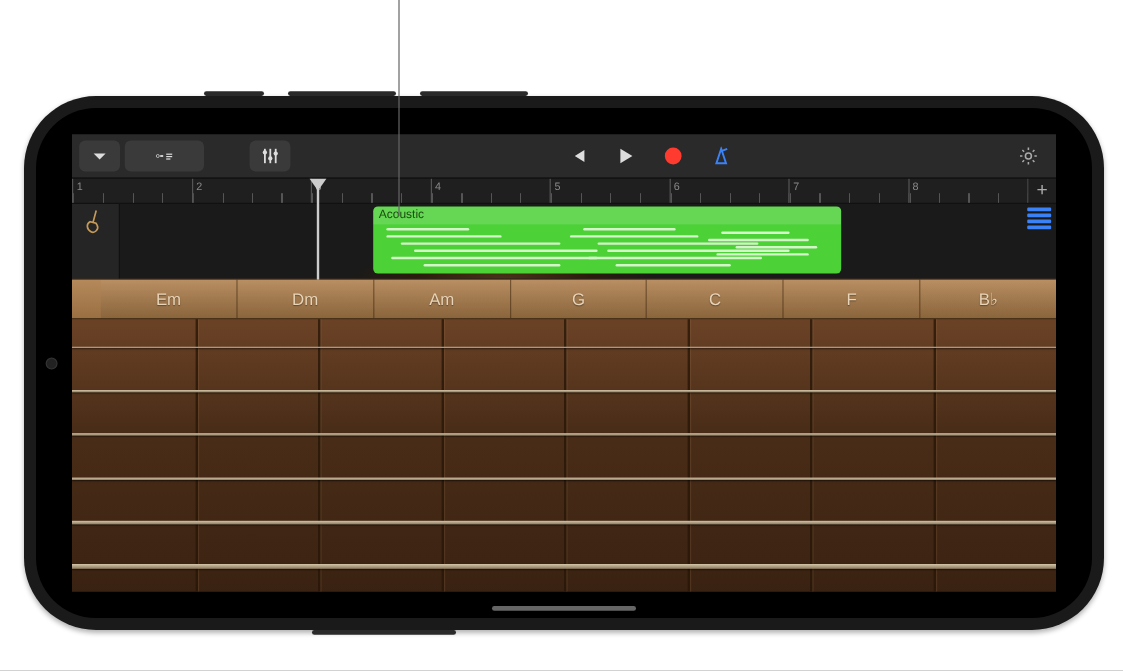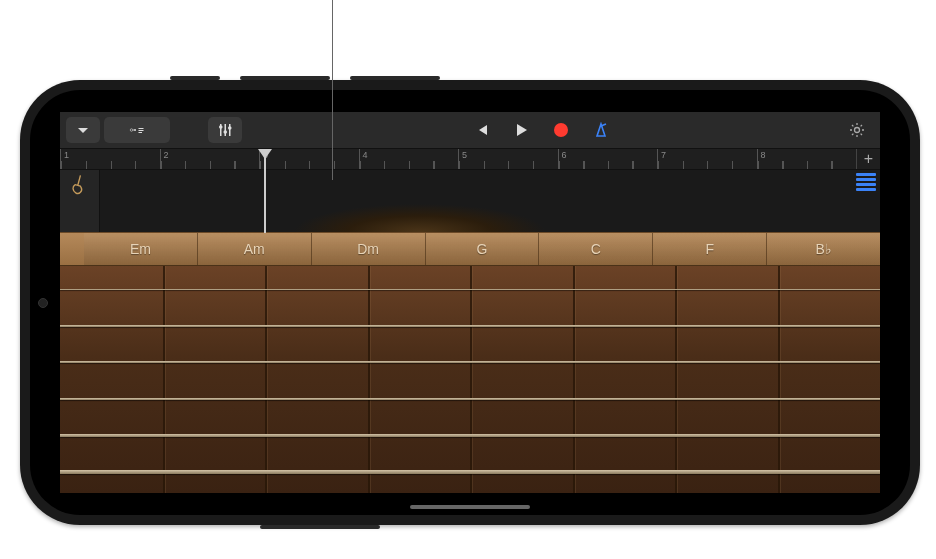--- a/index.html
+++ b/index.html
@@ -418,33 +418,54 @@
 
       <div class="track-area">
         <div class="track-header">
           <span class="track-icon">
             <svg width="22" height="22" viewBox="0 0 24 24">
                 <path d="M20 4 L12 12 M10 10 C6 10 4 14 6 18 C8 22 14 20 14 16 L14 14 Z" stroke="#c49a5a" stroke-width="1.5" fill="none"></path>
               </svg>
           </span>
         </div>
         <div class="track-lane">
+          <div class="region">
+            <div class="region-label">Acoustic</div>
+            <div class="region-wave">
+              <div style="top:2px;left:2%;width:18%"></div>
+              <div style="top:8px;left:2%;width:25%"></div>
+              <div style="top:14px;left:5%;width:35%"></div>
+              <div style="top:20px;left:8%;width:40%"></div>
+              <div style="top:26px;left:3%;width:45%"></div>
+              <div style="top:32px;left:10%;width:30%"></div>
+              <div style="top:2px;left:45%;width:20%"></div>
+              <div style="top:8px;left:42%;width:28%"></div>
+              <div style="top:14px;left:48%;width:35%"></div>
+              <div style="top:20px;left:50%;width:40%"></div>
+              <div style="top:26px;left:46%;width:38%"></div>
+              <div style="top:32px;left:52%;width:25%"></div>
+              <div style="top:5px;left:75%;width:15%"></div>
+              <div style="top:11px;left:72%;width:22%"></div>
+              <div style="top:17px;left:78%;width:18%"></div>
+              <div style="top:23px;left:74%;width:20%"></div>
+            </div>
+          </div>
           <div class="tri-btn">
             <span></span>
               <span></span>
               <span></span>
               <span></span>
           </div>
         </div>
       </div>
 
       <div class="chord-strip">
         <div class="chord">Em</div>
+        <div class="chord">Dm</div>
         <div class="chord">Am</div>
-        <div class="chord">Dm</div>
         <div class="chord">G</div>
         <div class="chord">C</div>
         <div class="chord">F</div>
         <div class="chord">B♭</div>
       </div>
 
       <div class="fretboard">
         <div class="fret-col" style="left:12.5%"></div>
         <div class="fret-col" style="left:25%"></div>
         <div class="fret-col" style="left:37.5%"></div>

